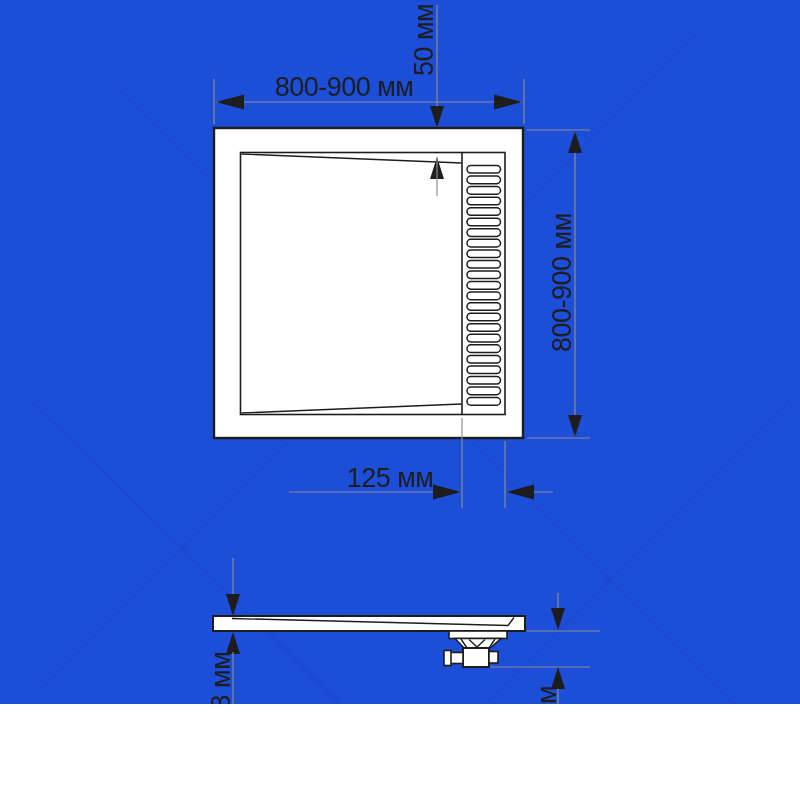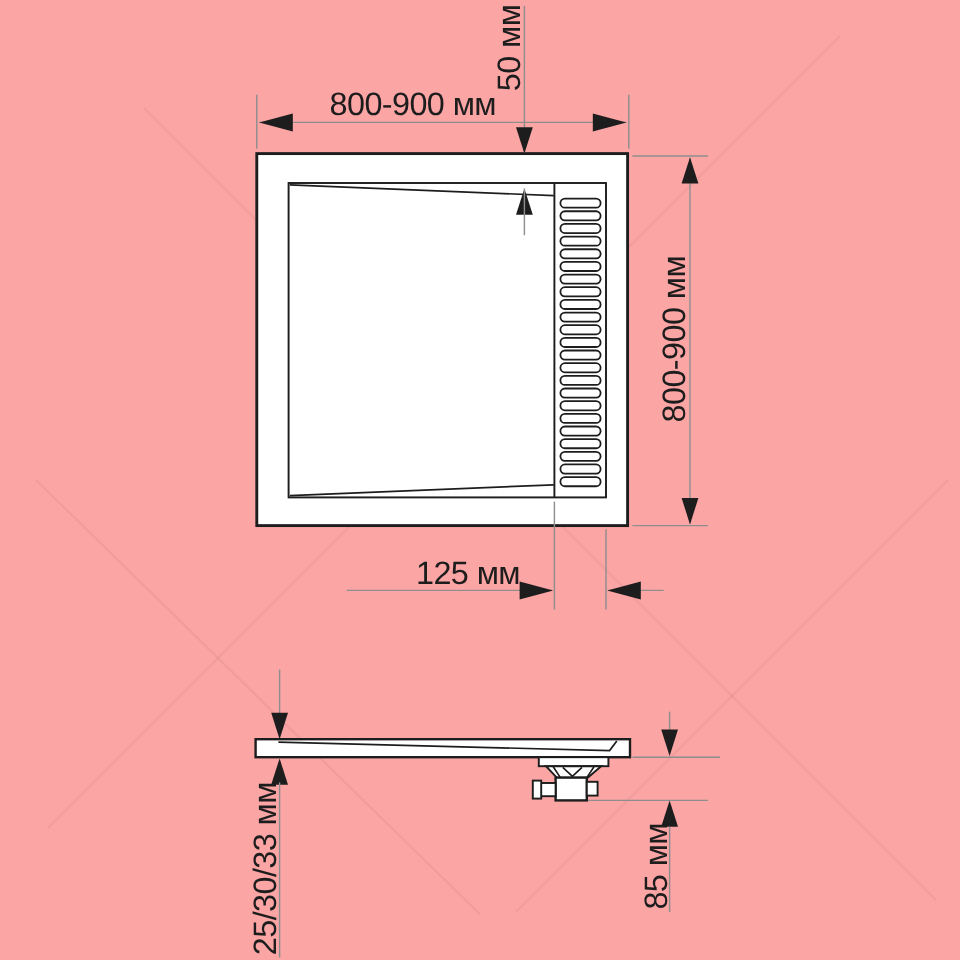--- a/index.html
+++ b/index.html
@@ -1,16 +1,16 @@
 <!DOCTYPE html>
 <html><head>
 <meta charset="utf-8">
 <style>
   html,body{margin:0;padding:0;background:#fff;}
-  .page{position:relative;width:800px;height:800px;background:#fca5a5;overflow:hidden;}
+  .page{position:relative;width:800px;height:704px;background:#1d4ed8;overflow:hidden;}
   svg{display:block;}
   .ln{stroke:#1d1d1d;fill:none;}
   .lw25{stroke-width:2.4;}
   .lw2{stroke-width:2;}
   .lw16{stroke-width:1.6;}
   .lw14{stroke-width:1.4;}
   .white{fill:#ffffff;}
   .dim{stroke:#8e8e8e;stroke-width:1.2;fill:none;}
   .arrow{fill:#1d1d1d;stroke:none;}
   .slat{stroke:#1d1d1d;stroke-width:1.5;fill:#ffffff;}

